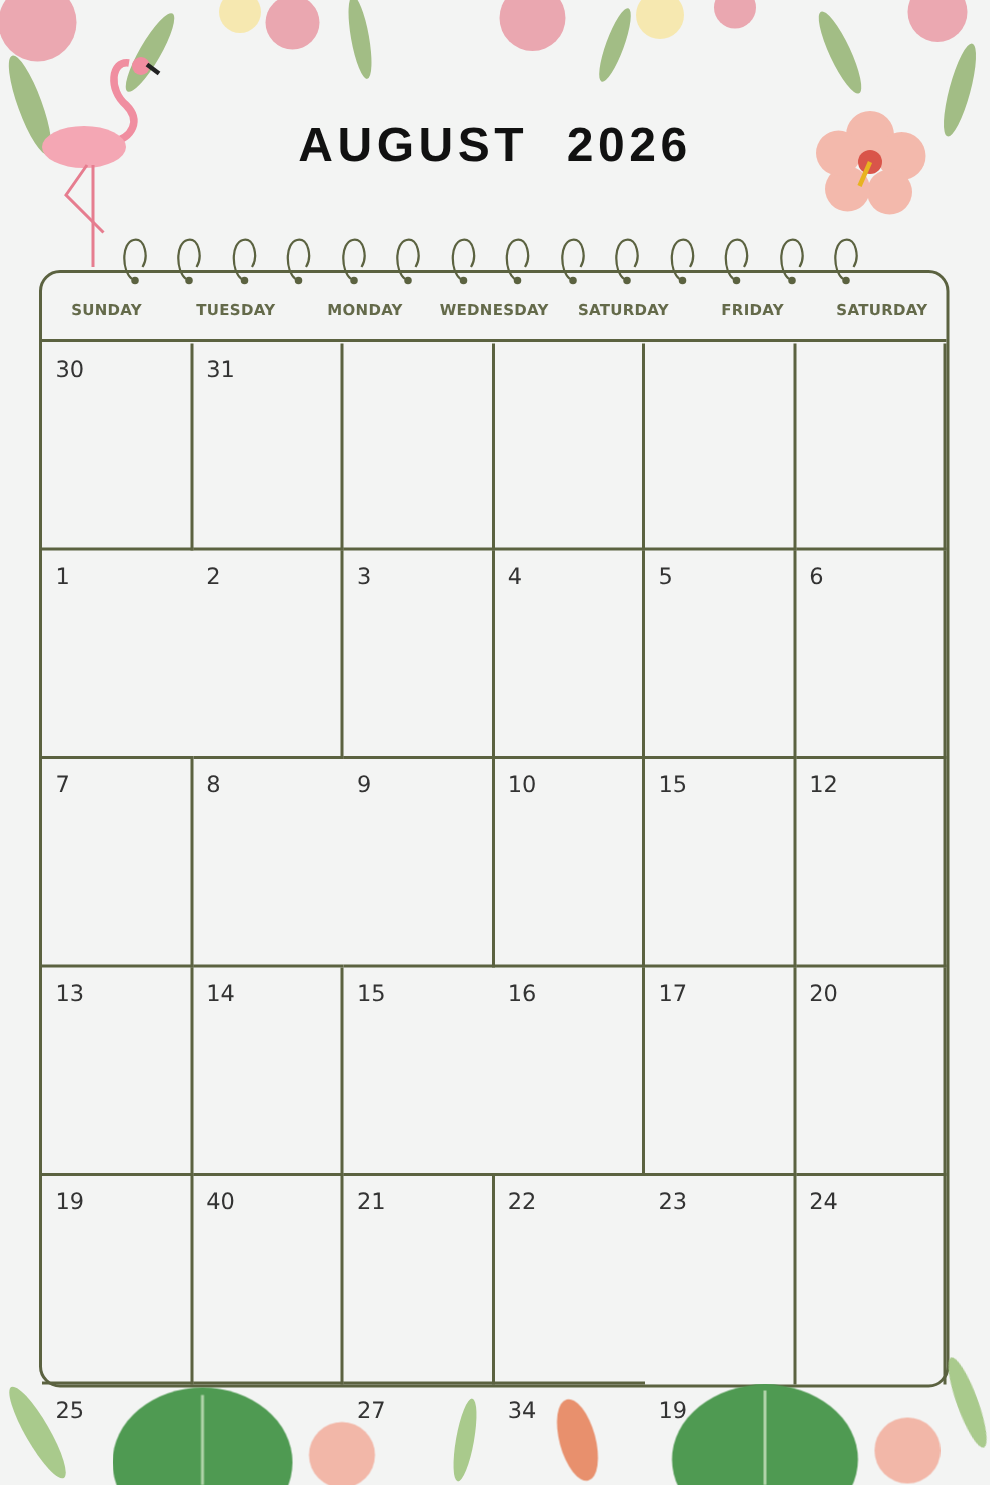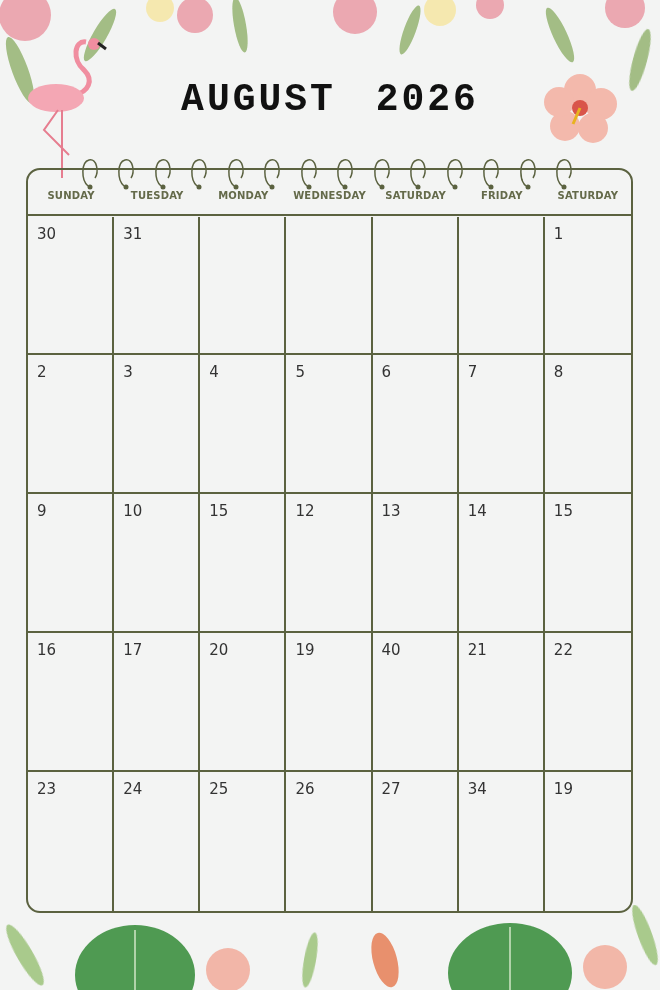--- a/index.html
+++ b/index.html
@@ -4,40 +4,40 @@
 <style>
   html, body { margin:0; padding:0; }
   body {
     width:660px; height:990px; overflow:hidden; position:relative;
     background:#f3f4f3;
     font-family:"DejaVu Sans", sans-serif;
   }
   .deco { position:absolute; pointer-events:none; }
   .title {
     position:absolute; left:0; top:78px; width:660px; text-align:center;
-    font-family:Liberation Mono, monospace; font-weight:bold;
-    font-size:38px; letter-spacing:3px; color:#111;
+    font-family:Liberation Sans, sans-serif; font-weight:bold;
+    font-size:32px; letter-spacing:3px; color:#111;
     word-spacing:14px;
   }
   .frame {
-    position:absolute; left:26px; top:168px; width:603px; height:741px;
+    position:absolute; left:26px; top:180px; width:603px; height:741px;
     border:2.5px solid #5b6240; border-radius:14px; box-sizing:content-box;
   }
   .header-row {
     position:absolute; left:0; top:0; width:603px; height:44px;
     border-bottom:2.5px solid #5b6240;
     display:flex;
   }
   .header-row .day {
     flex:1; text-align:center; font-size:10px; font-weight:bold;
     color:#646a4a; line-height:52px; letter-spacing:0.2px;
   }
   .grid {
     position:absolute; left:0; top:46.5px; width:603px; height:694.5px;
-    display:grid; grid-template-columns:repeat(7,1fr); grid-template-rows:repeat(5,1fr);
+    display:grid; grid-template-columns:repeat(6,1fr); grid-template-rows:repeat(5,1fr);
   }
   .cell {
     border-right:2.5px solid #5b6240; border-bottom:2.5px solid #5b6240;
     position:relative;
   }
   .cell.last-col { border-right:none; }
   .cell.last-row { border-bottom:none; }
   .cell .num {
     position:absolute; left:9px; top:8px; font-size:15px; color:#333;
   }

